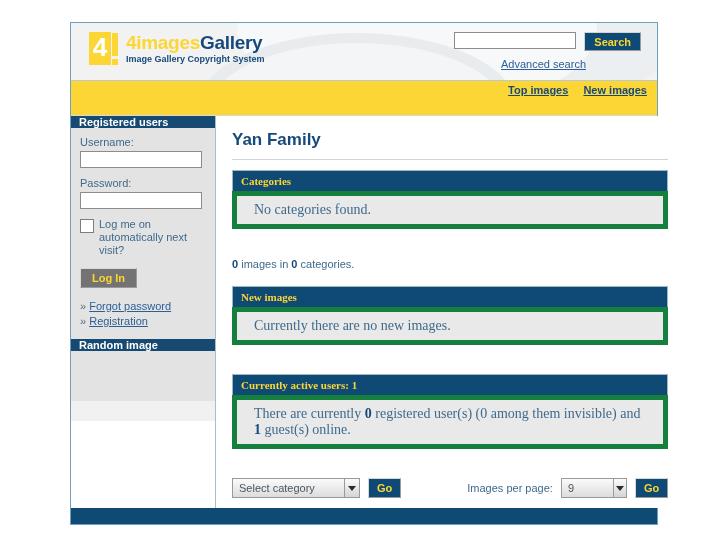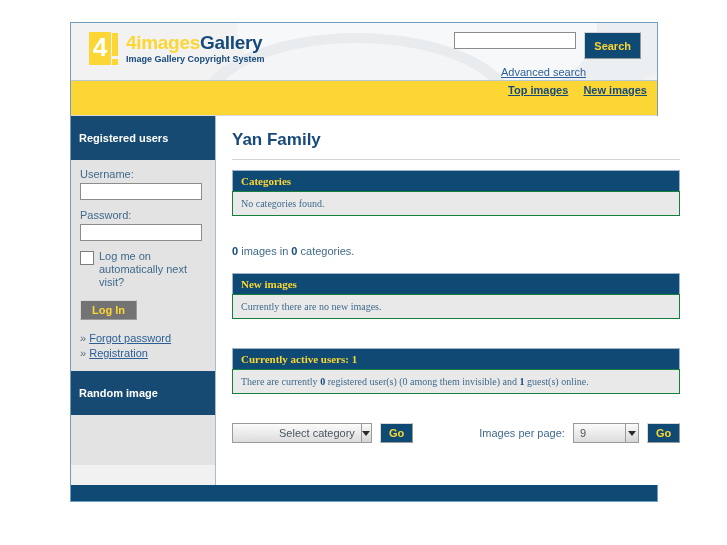--- a/index.html
+++ b/index.html
@@ -152,21 +152,21 @@
     border: 1px solid #8c8c8c;
     background: #ffffff;
     font-family: "Liberation Sans", sans-serif;
     font-size: 11px;
     padding: 0 3px;
     box-sizing: border-box;
     outline: none;
   }
   .search-button {
     margin-left: 8px;
-    height: 27px;
+    height: 19px;
     padding: 0 9px;
     background: #0e4a73;
     color: #fbd634;
     font-family: "Liberation Sans", sans-serif;
     font-size: 11px;
     font-weight: bold;
     border: 1px solid #9a9a9a;
     border-top-color: #d4d4d4;
     border-left-color: #d4d4d4;
     cursor: pointer;
@@ -217,21 +217,21 @@
     box-sizing: border-box;
     background: #ffffff;
   }
 
   
   .panel-head {
     background: #164a72;
     color: #ffffff;
     font-size: 11px;
     font-weight: bold;
-    padding: 16px 8px;
+    padding: 0 8px;
     box-sizing: border-box;
   }
   .panel-body {
     background: #e3e3e3;
     padding: 8px 9px 10px 9px;
     box-sizing: border-box;
   }
   .field-label {
     color: #3f6a8c;
     font-size: 11px;
@@ -311,24 +311,24 @@
     color: #fbd634;
     font-size: 11px;
     font-weight: bold;
     padding: 4px 8px;
     border: 1px solid #9cb6c8;
     border-bottom: none;
     box-sizing: border-box;
   }
   .box-body {
     background: #e9e9e9;
-    border: 1px solid #15803d;
+    border: 5px solid #15803d;
     color: #3f6a8c;
-    font-size: 10px;
-    padding: 6px 8px;
+    font-size: 14px;
+    padding: 6px 17px;
     box-sizing: border-box;
   }
   .stat-line {
     color: #3f6a8c;
     font-size: 11px;
     margin: 0 0 16px 0;
   }
   .stat-line b, .box-body b { color: #174a7c; }
 
   
@@ -361,21 +361,21 @@
     justify-content: center;
     background: linear-gradient(#fbfbfb, #d5d5d5);
   }
   .sel-wrap .sel-arrow i {
     display: block;
     width: 0; height: 0;
     border-left: 4px solid transparent;
     border-right: 4px solid transparent;
     border-top: 5px solid #2b2b2b;
   }
-  .sel-cat { width: 140px; padding-left: 40px; }
+  .sel-cat { width: 128px; }
   .sel-cat .sel-text { width: 112px; }
   .sel-ipp { width: 66px; }
   .sel-ipp .sel-text { width: 50px; }
   .go-button {
     margin-left: 8px;
     background: #0e4a73;
     color: #fbd634;
     font-family: "Liberation Sans", sans-serif;
     font-size: 11px;
     font-weight: bold;

